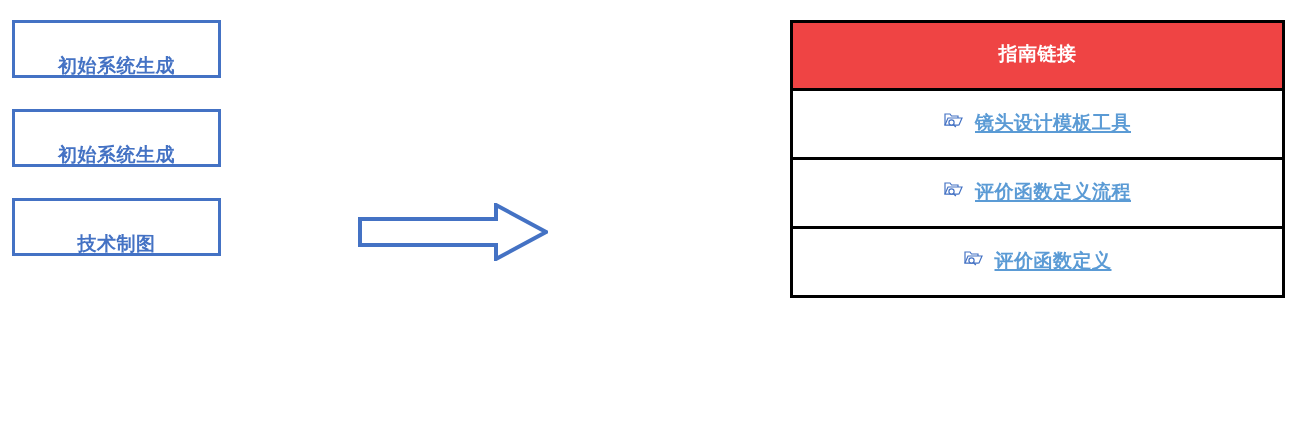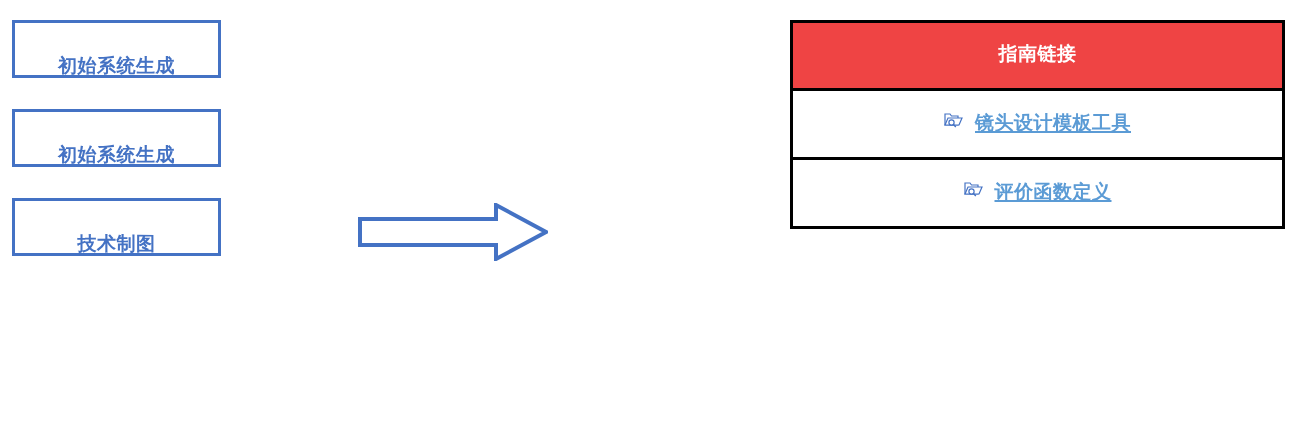--- a/index.html
+++ b/index.html
@@ -156,20 +156,35 @@
               <path d="M1 14 L4 7 L18 7 L15 14 Z" fill="#FFFFFF" stroke="#4472C4" stroke-width="1.2"></path>
               <circle cx="7.5" cy="11.5" r="2.6" fill="#FFFFFF" stroke="#4472C4" stroke-width="1.2"></circle>
               <line x1="9.4" y1="13.4" x2="11.8" y2="16" stroke="#4472C4" stroke-width="1.4"></line>
             </svg>
           </span>
           <span class="guide-link-label">镜头设计模板工具</span>
         </span>
       </td>
     </tr>
 
+    <tr>
+      <td>
+        <span class="guide-link-wrap">
+          <span class="folder-search-icon">
+            <svg viewBox="0 0 19 17" width="19" height="17" xmlns="http://www.w3.org/2000/svg">
+              <path d="M1 3 L1 14 L14 14 L14 5 L7.5 5 L6 3 Z" fill="#FFFFFF" stroke="#4472C4" stroke-width="1.2"></path>
+              <path d="M1 14 L4 7 L18 7 L15 14 Z" fill="#FFFFFF" stroke="#4472C4" stroke-width="1.2"></path>
+              <circle cx="7.5" cy="11.5" r="2.6" fill="#FFFFFF" stroke="#4472C4" stroke-width="1.2"></circle>
+              <line x1="9.4" y1="13.4" x2="11.8" y2="16" stroke="#4472C4" stroke-width="1.4"></line>
+            </svg>
+          </span>
+          <span class="guide-link-label">评价函数定义流程</span>
+        </span>
+      </td>
+    </tr>
 
 
     <tr>
       <td>
         <span class="guide-link-wrap">
           <span class="folder-search-icon">
             <svg viewBox="0 0 19 17" width="19" height="17" xmlns="http://www.w3.org/2000/svg">
               <path d="M1 3 L1 14 L14 14 L14 5 L7.5 5 L6 3 Z" fill="#FFFFFF" stroke="#4472C4" stroke-width="1.2"></path>
               <path d="M1 14 L4 7 L18 7 L15 14 Z" fill="#FFFFFF" stroke="#4472C4" stroke-width="1.2"></path>
               <circle cx="7.5" cy="11.5" r="2.6" fill="#FFFFFF" stroke="#4472C4" stroke-width="1.2"></circle>

